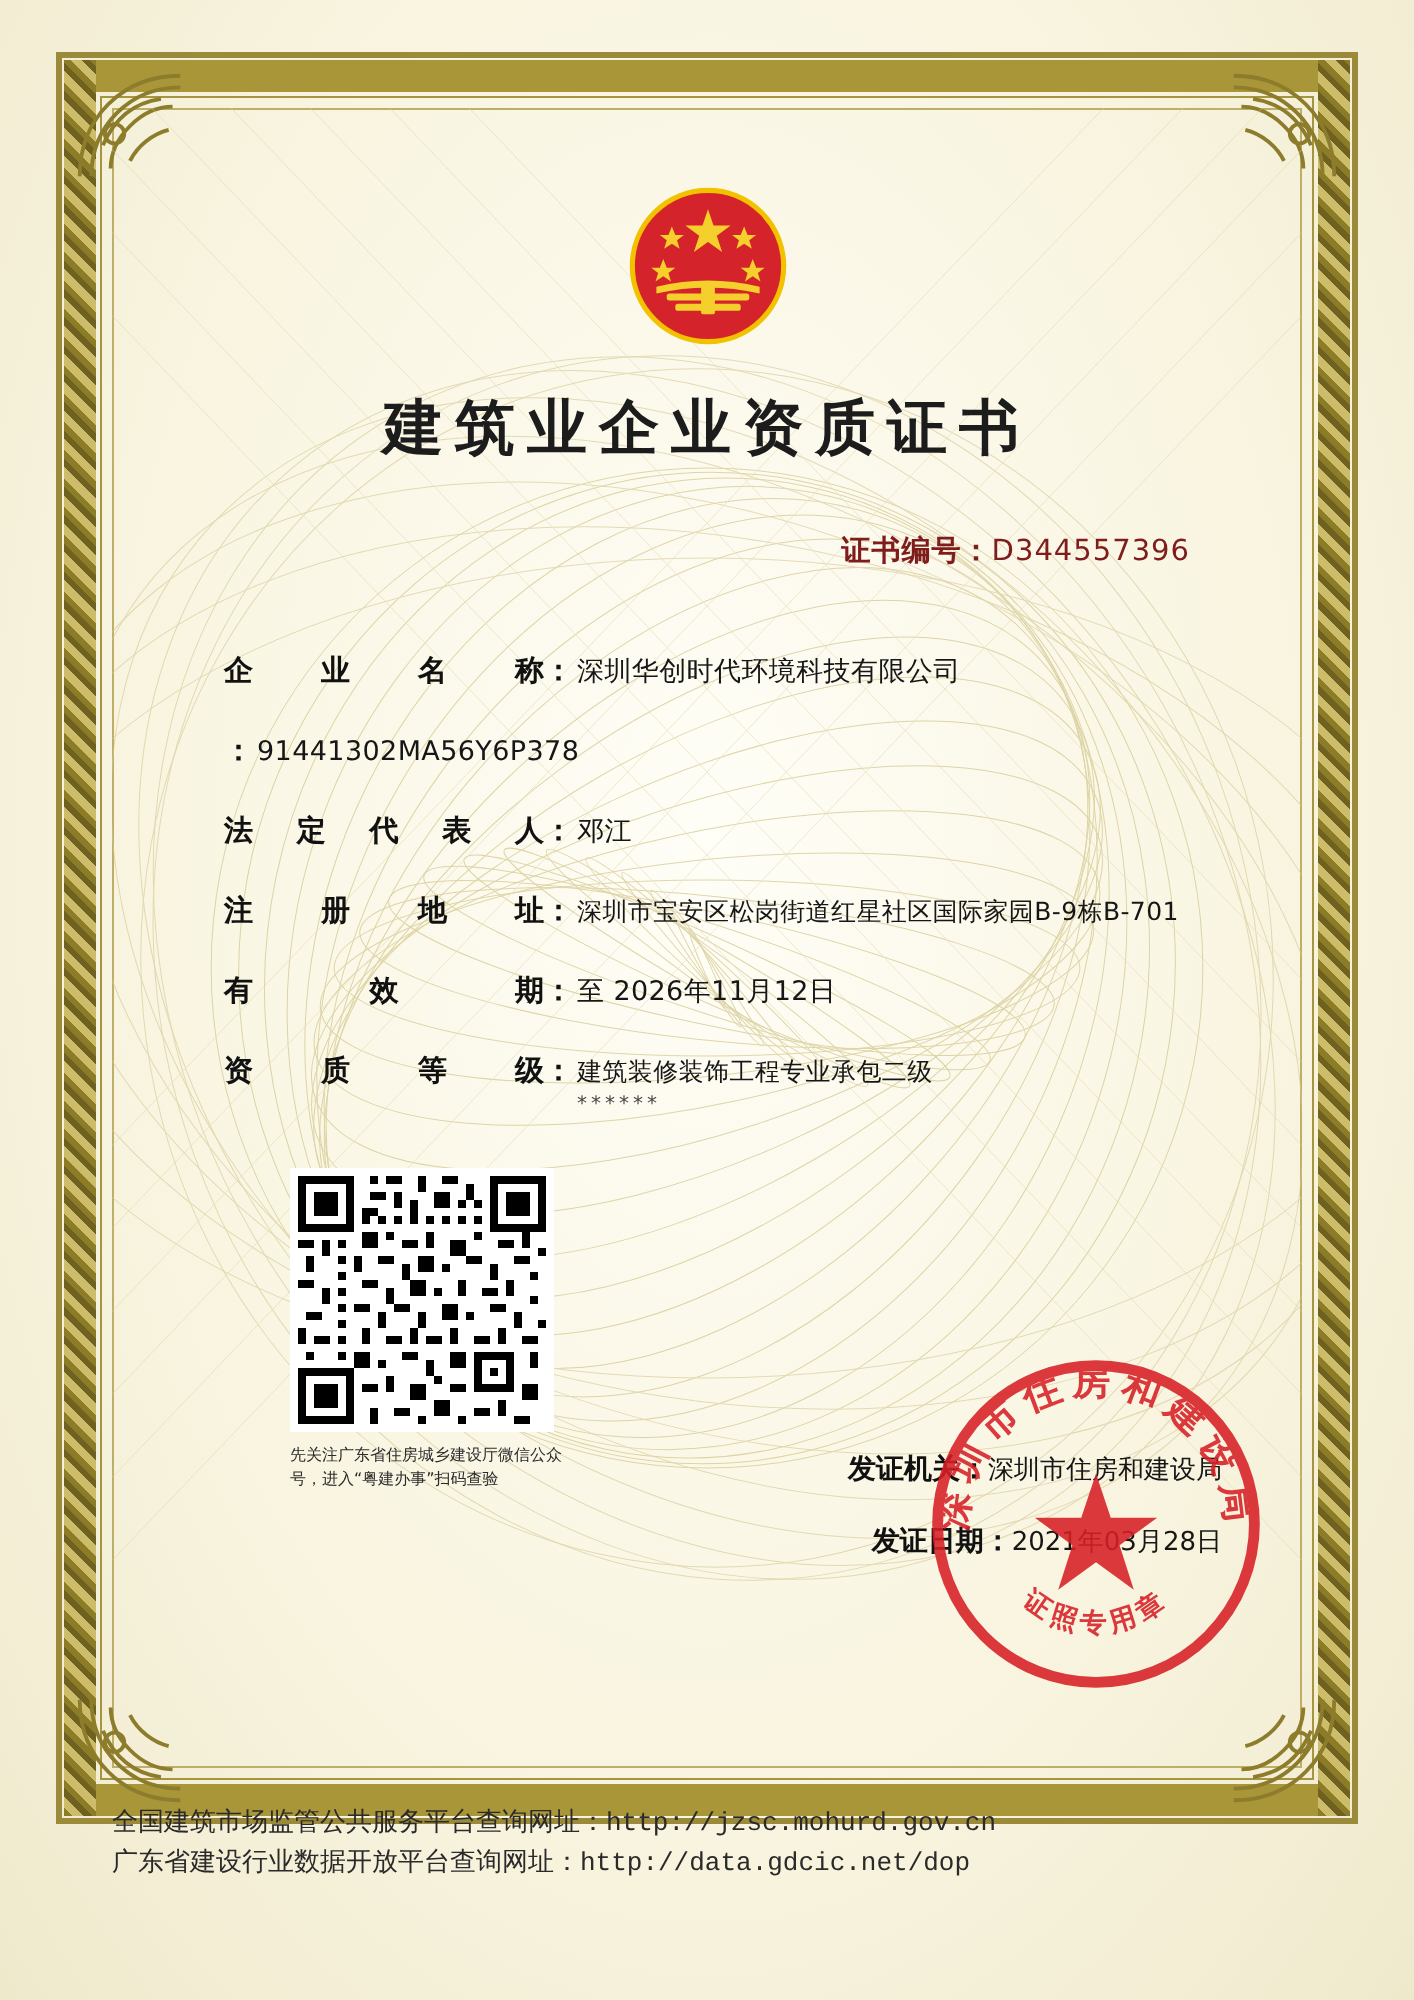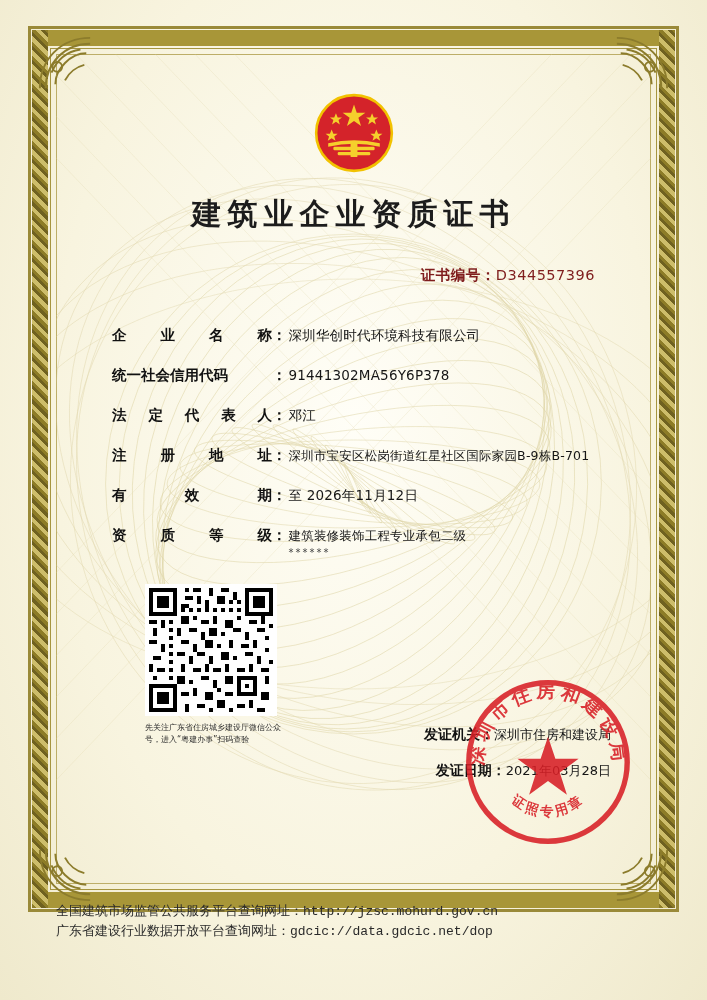--- a/index.html
+++ b/index.html
@@ -428,21 +428,20 @@
           <span>企</span>
           <span>业</span>
           <span>名</span>
           <span>称</span>
         </div>
         <div class="field-colon">：</div>
         <div class="field-value">深圳华创时代环境科技有限公司</div>
       </div>
 
       <div class="field-row">
-        <div class="field-label">统一社会信用代码</div>
         <div class="field-colon">：</div>
         <div class="field-value">91441302MA56Y6P378</div>
       </div>
 
       <div class="field-row">
         <div class="field-label spread">
           <span>法</span>
           <span>定</span>
           <span>代</span>
           <span>表</span>
@@ -645,15 +644,15 @@
             <textPath href="#sealBottomArc" startOffset="50%" text-anchor="middle">证照专用章</textPath>
           </text>
         </g>
       </svg>
     </div>
 
   </div>
 
   <div class="footer">
     <div>全国建筑市场监管公共服务平台查询网址：http://jzsc.mohurd.gov.cn</div>
-    <div>广东省建设行业数据开放平台查询网址：gdcic://data.gdcic.net/dop</div>
+    <div>广东省建设行业数据开放平台查询网址：http://data.gdcic.net/dop</div>
   </div>
 </div>
 
 </body></html>

